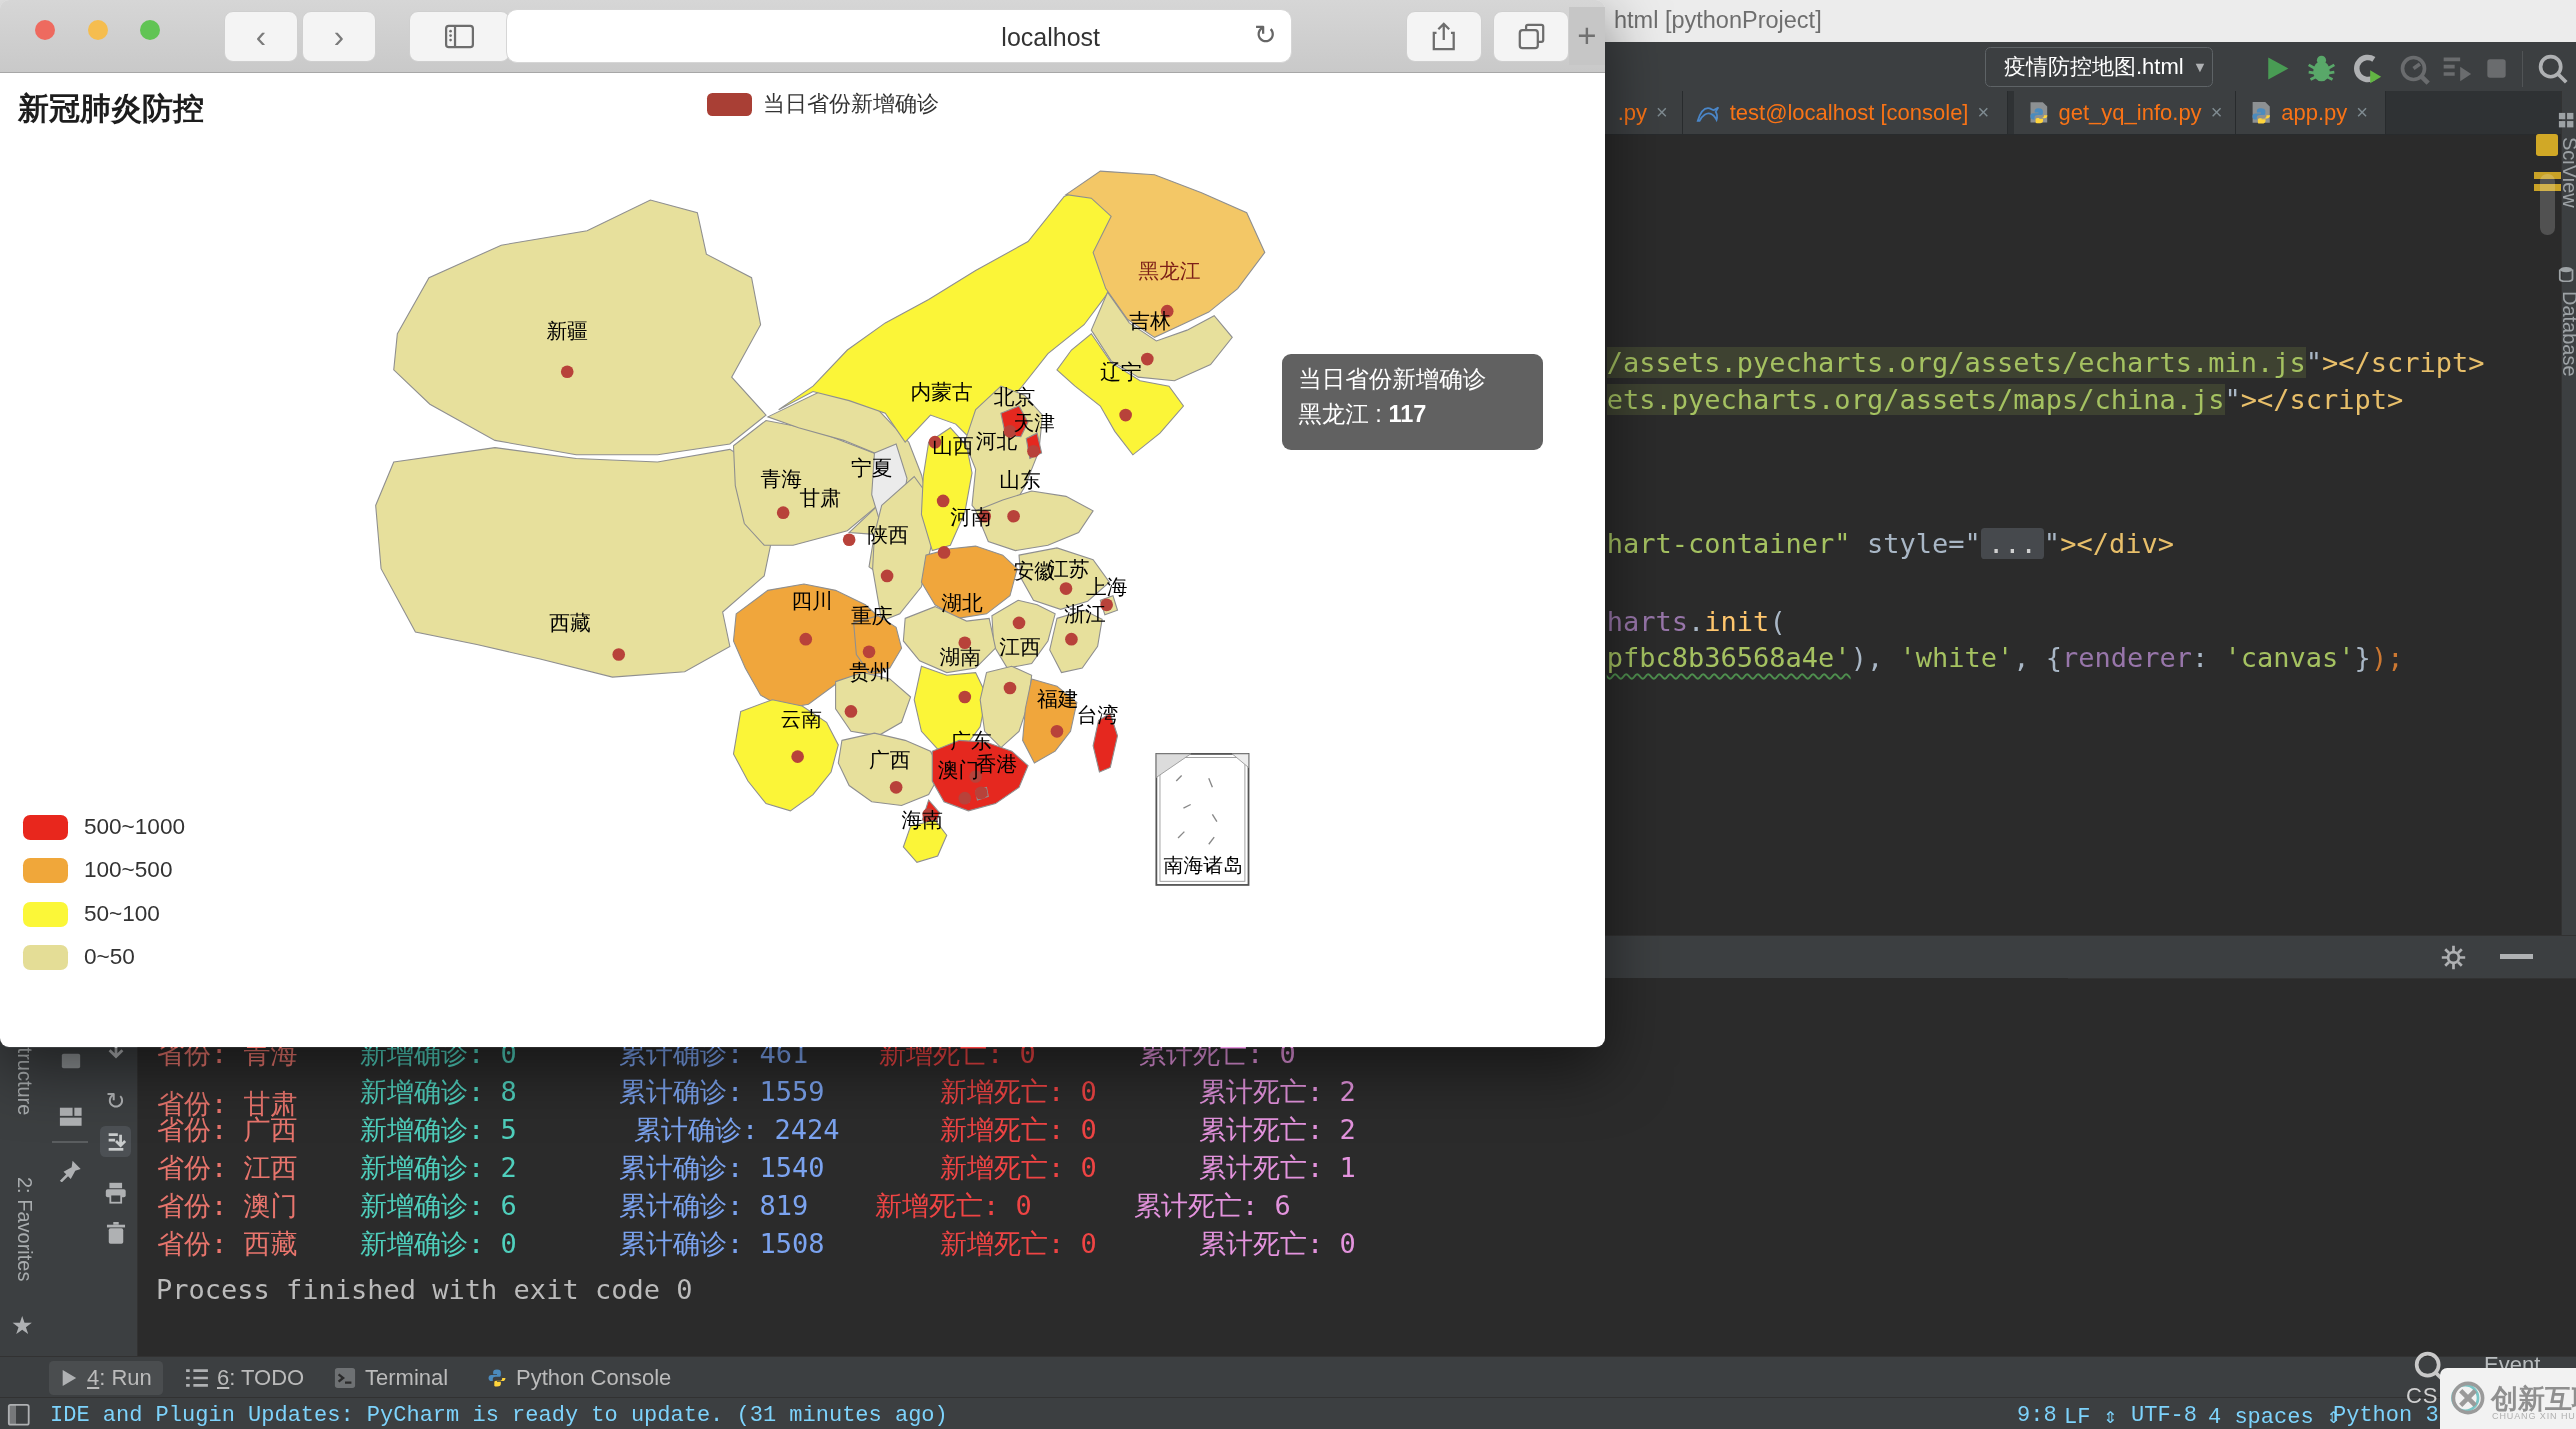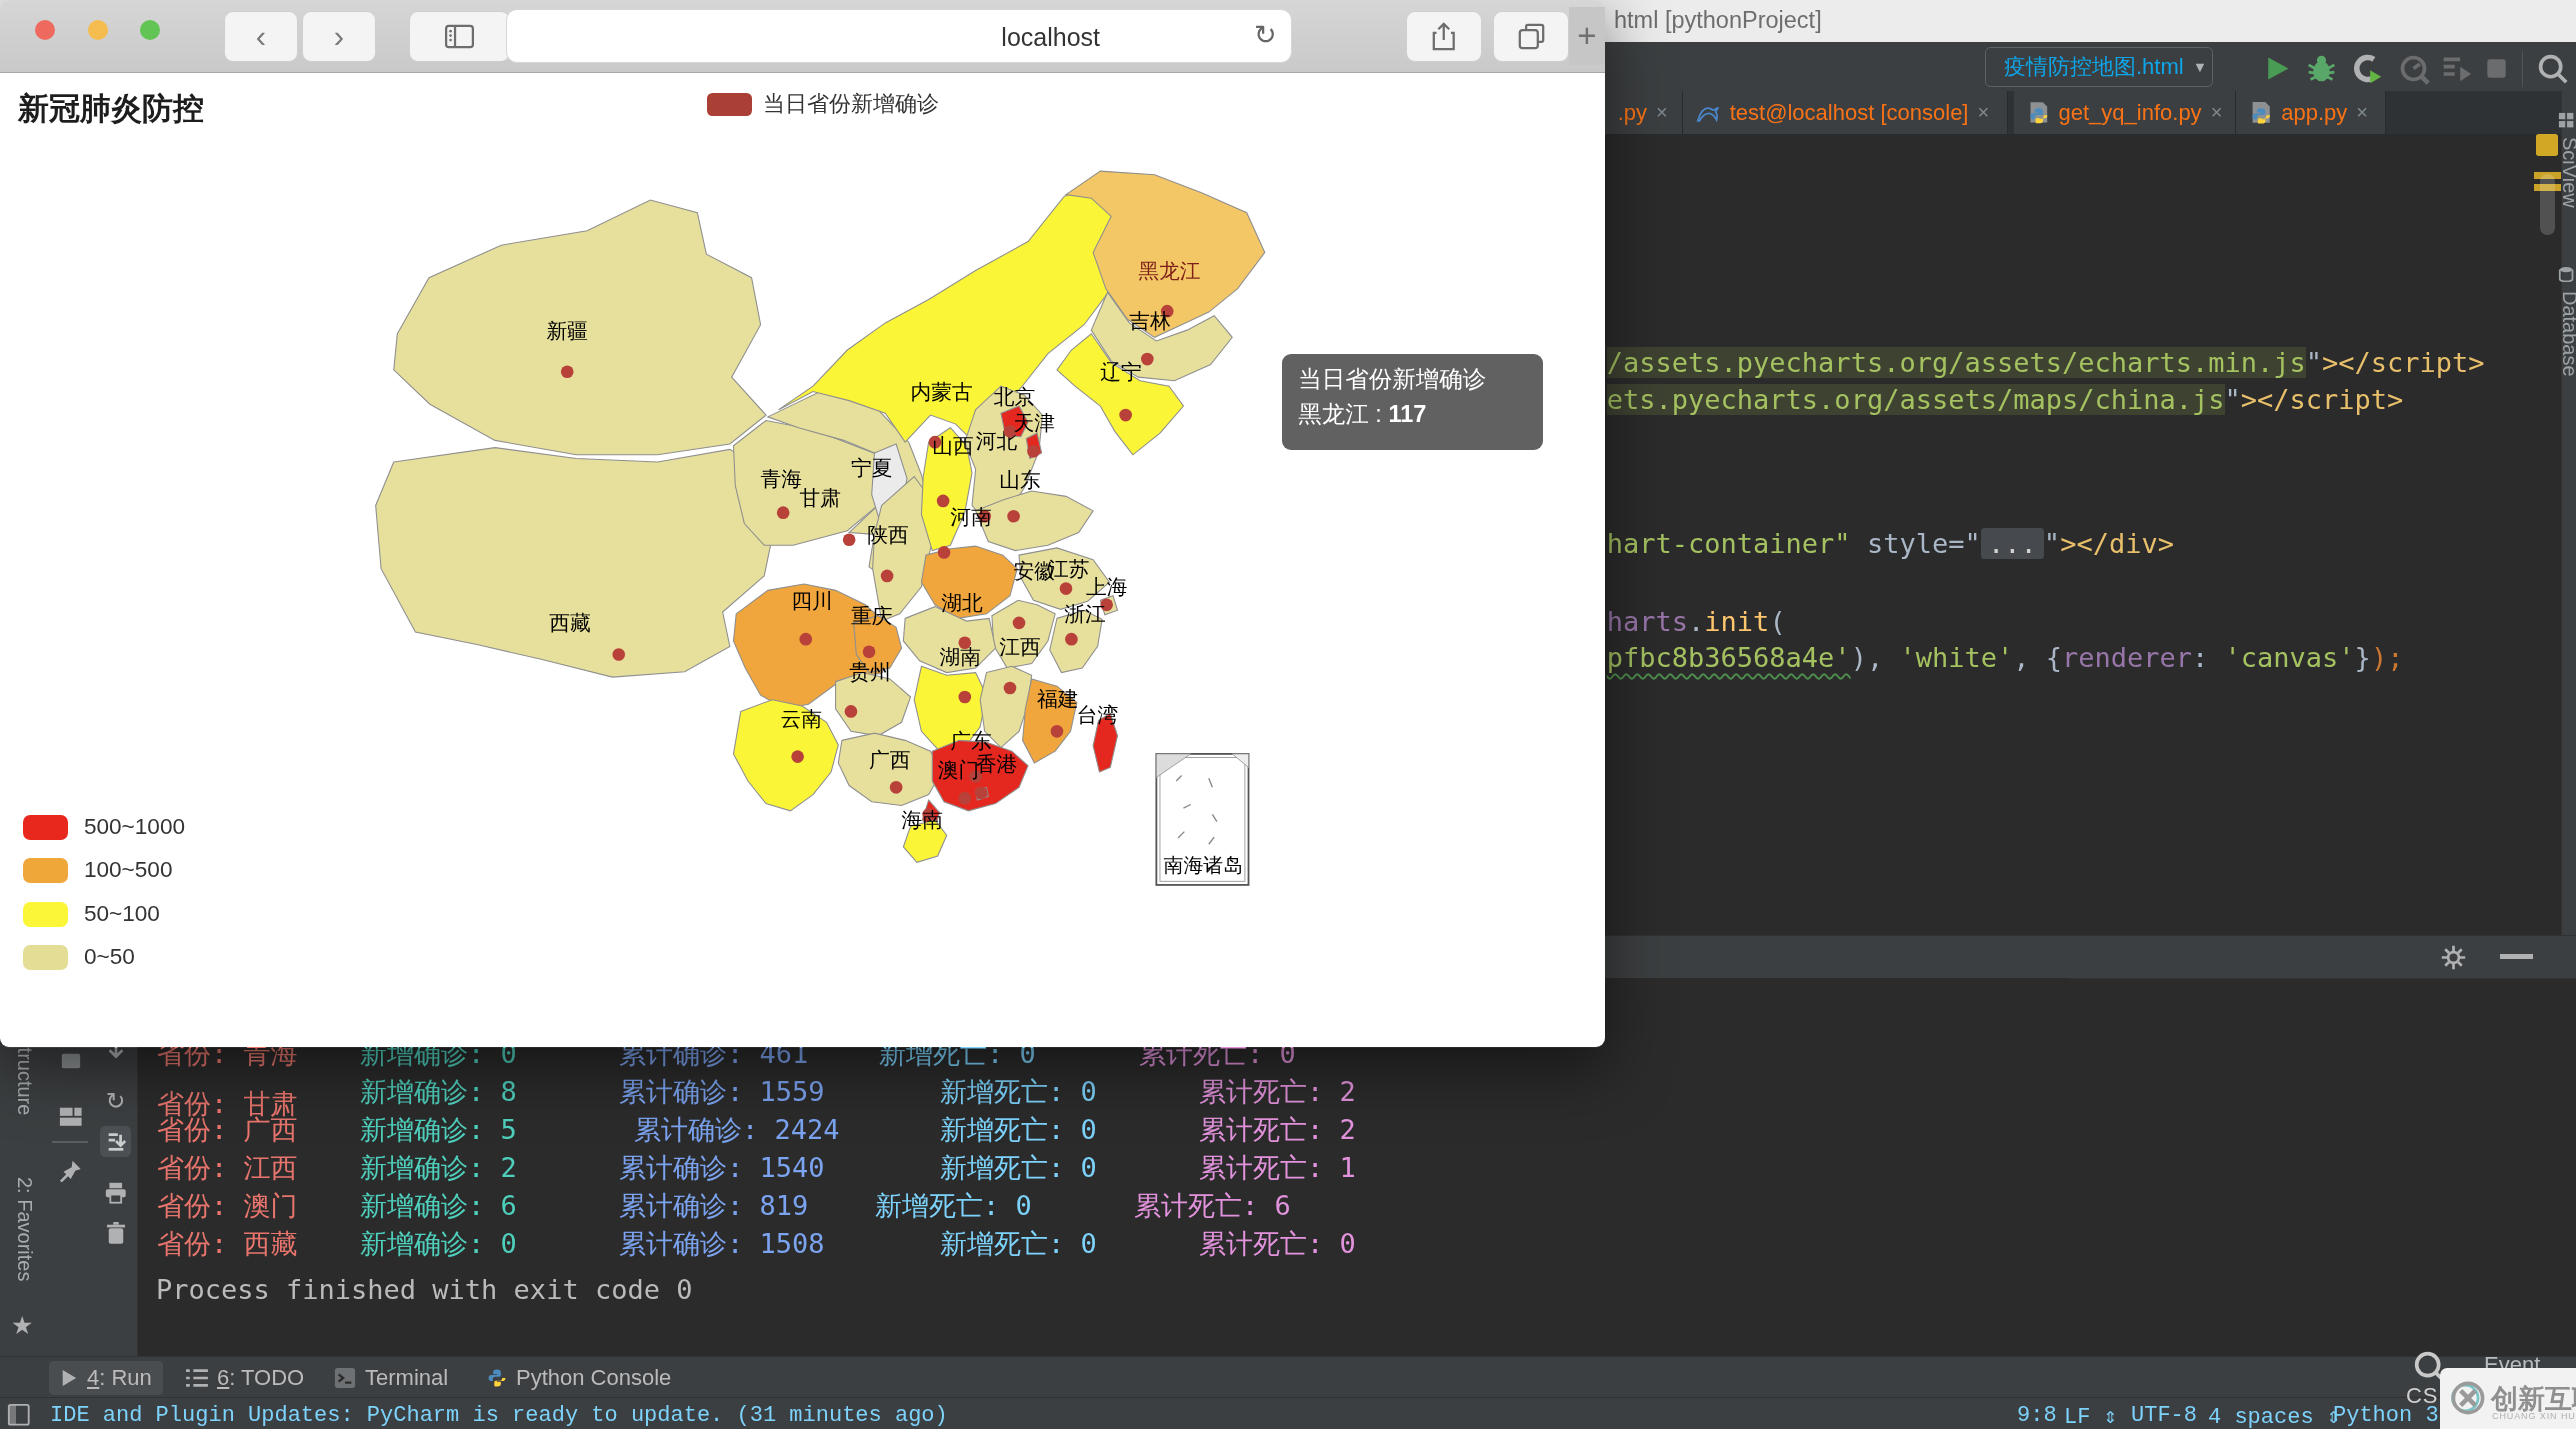--- a/index.html
+++ b/index.html
@@ -4,21 +4,21 @@
 <style>
   html,body{margin:0;padding:0;background:#1e1e1e;font-family:"Liberation Sans",sans-serif;}
   #screen{position:relative;width:2576px;height:1430px;overflow:hidden;background:#2b2b2b;}
   .abs{position:absolute;}
 
   
   .ide-titlebar{position:absolute;left:0;top:0;width:2576px;height:42px;background:#ececec;border-bottom:0.9px solid #c9c9c9;}
   .ide-title{position:absolute;left:1614px;top:7.2px;font-size:23.5px;color:#6e6e6e;}
   .ide-toolbar{position:absolute;left:0;top:42px;width:2576px;height:49px;background:#3c3f41;}
   .runcfg{position:absolute;left:1985px;top:47px;width:228px;height:40px;border:0.9px solid #5e6366;border-radius:5.4px;display:flex;align-items:center;gap:9px;padding:0 9px;box-sizing:border-box;}
-  .runcfg .txt{font-size:22px;color:#0ea5e9;white-space:nowrap;text-align:center;}
+  .runcfg .txt{font-size:22px;color:#ffffff;white-space:nowrap;text-align:center;}
   .runcfg .chev{font-size:14.5px;color:#afb1b3;}
   .tbicon{position:absolute;top:52px;width:33px;height:33px;}
   .ide-tabbar{position:absolute;left:1605px;top:91px;width:971px;height:43px;background:#2f3234;border-bottom:0.9px solid #282b2d;}
   .edtab{position:absolute;top:0;height:43px;background:#3c3f41;border-right:0.9px solid #282b2d;display:flex;align-items:center;gap:9px;padding:0 12.7px;box-sizing:border-box;}
   .edtab .lbl{font-size:22px;color:#f97316;white-space:nowrap;}
   .edtab .close{font-size:20px;color:#7f8b91;}
   .ide-editor{position:absolute;left:1605px;top:135px;width:971px;height:801px;background:#2b2b2b;margin-top:29px;}
   .codeline{position:absolute;font-family:"DejaVu Sans Mono",monospace;font-size:27px;white-space:pre;}
   .t-strhl{color:#a5c261;background:#3e4231;}
   .t-str{color:#a5c261;}
@@ -28,21 +28,21 @@
   .t-fold{background:#46494d;color:#d0d0d0;border-radius:3.6px;padding:0 7.2px;}
   .t-purple{color:#9876aa;}
   .t-func{color:#ffc66d;}
   .t-orange{color:#cc7832;}
   .t-wavy{color:#a5c261;text-decoration:underline wavy #4e8f4e 1.8px;text-underline-offset:6.3px;}
   .right-stripe{position:absolute;left:2561px;top:91px;width:15.4px;height:844px;background:#3c3f41;border-left:0.9px solid #323232;}
   .vlabel{position:absolute;writing-mode:vertical-rl;font-size:20px;color:#9da2a5;white-space:nowrap;}
   .runpanel-hdr{position:absolute;left:1605px;top:935px;width:971px;height:42px;background:#3c3f41;border-top:0.9px solid #323232;border-bottom:0.9px solid #323232;}
   .ide-console{position:absolute;left:0;top:978px;width:2068px;height:378px;background:#2b2b2b;}
   .cs{position:absolute;font-family:"DejaVu Sans Mono",monospace;font-size:27px;white-space:pre;}
-  .c-red{color:#e8756d}.c-cyan{color:#4fd0bd}.c-blue{color:#7ba3ef}.c-yel{color:#7dd3fc}.c-pink{color:#e393dd}
+  .c-red{color:#e8756d}.c-cyan{color:#4fd0bd}.c-blue{color:#7ba3ef}.c-yel{color:#ef4444}.c-pink{color:#e393dd}
   .proc{position:absolute;left:156px;top:1274px;font-family:"DejaVu Sans Mono",monospace;font-size:27px;color:#bbbbbb;}
   .left-stripe{position:absolute;left:0;top:42px;width:47px;height:1314px;background:#3c3f41;border-right:0.9px solid #323232;}
   .gutA{position:absolute;left:47px;top:978px;width:47px;height:378px;background:#3c3f41;border-right:0.9px solid #323232;}
   .gutB{position:absolute;left:94px;top:978px;width:43px;height:378px;background:#3c3f41;border-right:0.9px solid #323232;}
   .gicon{position:absolute;width:31px;height:31px;display:flex;align-items:center;justify-content:center;color:#afb1b3;font-size:23.5px;}
   .gicon.active{background:#4c5054;border-radius:5.4px;}
   .ide-bottombar{position:absolute;left:0;top:1356px;width:2576px;height:42px;background:#3c3f41;border-top:0.9px solid #323232;}
   .btab{position:absolute;top:3.6px;height:34px;display:flex;align-items:center;gap:9px;padding:0 11px;border-radius:4.5px;}
   .btab.active{background:#4a4d4f;}
   .btab .lbl{font-size:22px;color:#bbbbbb;white-space:nowrap;}

